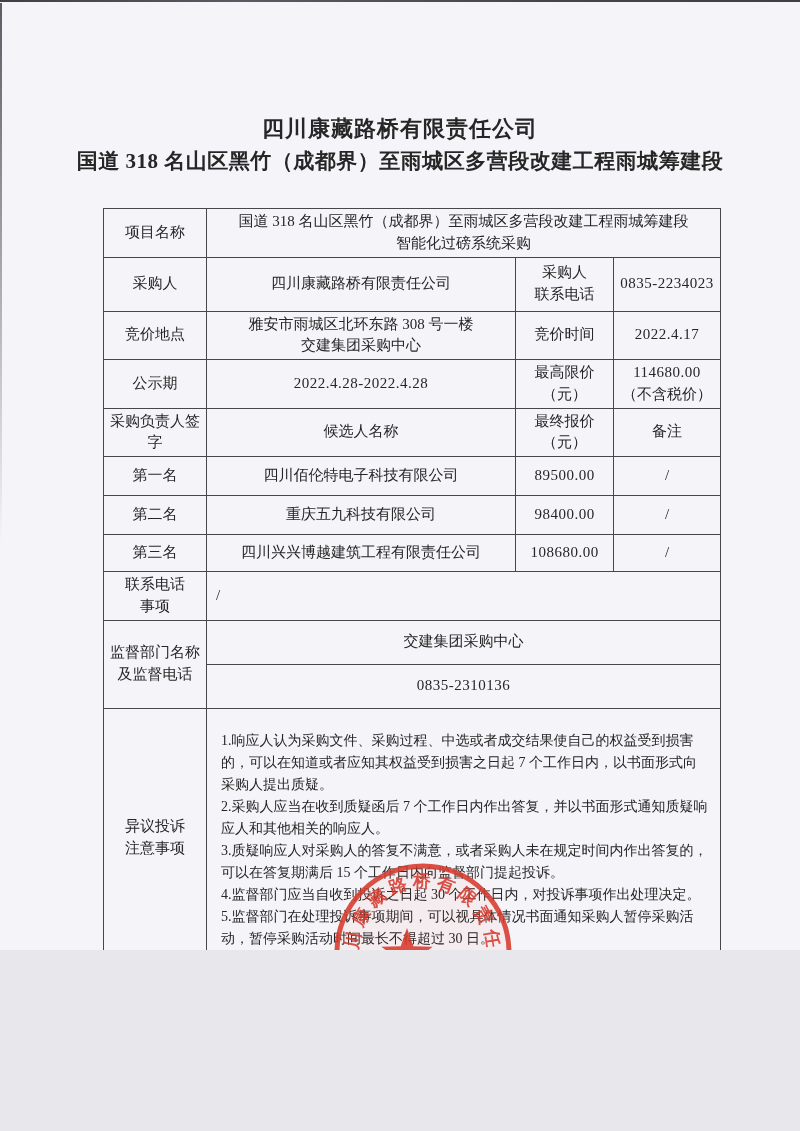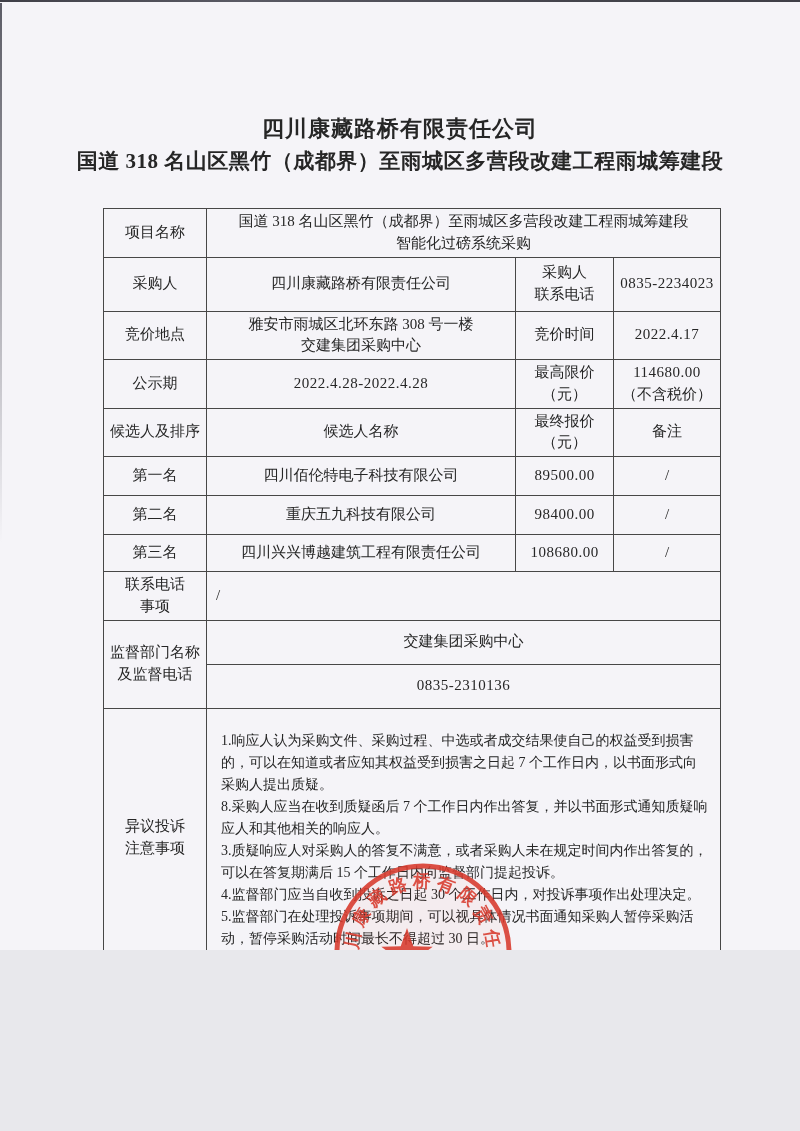--- a/index.html
+++ b/index.html
@@ -112,21 +112,21 @@
         <td>
           <div>最高限价</div>
           <div>（元）</div>
         </td>
         <td>
           <div class="num">114680.00</div>
           <div>（不含税价）</div>
         </td>
       </tr>
       <tr style="height:48px">
-        <td>候选人及排序</td>
+        <td>采购负责人签字</td>
         <td>候选人名称</td>
         <td>
           <div>最终报价</div>
           <div>（元）</div>
         </td>
         <td>备注</td>
       </tr>
       <tr style="height:39px">
         <td>第一名</td>
         <td>四川佰伦特电子科技有限公司</td>
@@ -162,21 +162,21 @@
       <tr style="height:44px">
         <td colspan="3" class="num">0835-2310136</td>
       </tr>
       <tr style="height:260px">
         <td>
           <div>异议投诉</div>
           <div>注意事项</div>
         </td>
         <td colspan="3" class="complaint-cell">
           <p>1.响应人认为采购文件、采购过程、中选或者成交结果使自己的权益受到损害的，可以在知道或者应知其权益受到损害之日起 7 个工作日内，以书面形式向采购人提出质疑。</p>
-          <p>8.采购人应当在收到质疑函后 7 个工作日内作出答复，并以书面形式通知质疑响应人和其他相关的响应人。</p>
+          <p>2.采购人应当在收到质疑函后 7 个工作日内作出答复，并以书面形式通知质疑响应人和其他相关的响应人。</p>
           <p>3.质疑响应人对采购人的答复不满意，或者采购人未在规定时间内作出答复的，可以在答复期满后 15 个工作日内向监督部门提起投诉。</p>
           <p>4.监督部门应当自收到投诉之日起 30 个工作日内，对投诉事项作出处理决定。</p>
           <p>5.监督部门在处理投诉事项期间，可以视具体情况书面通知采购人暂停采购活动，暂停采购活动时间最长不得超过 30 日。</p>
         </td>
       </tr>
     </tbody>
   </table>
 
 
   <svg class="signature" width="150" height="90" viewBox="0 0 150 90">

